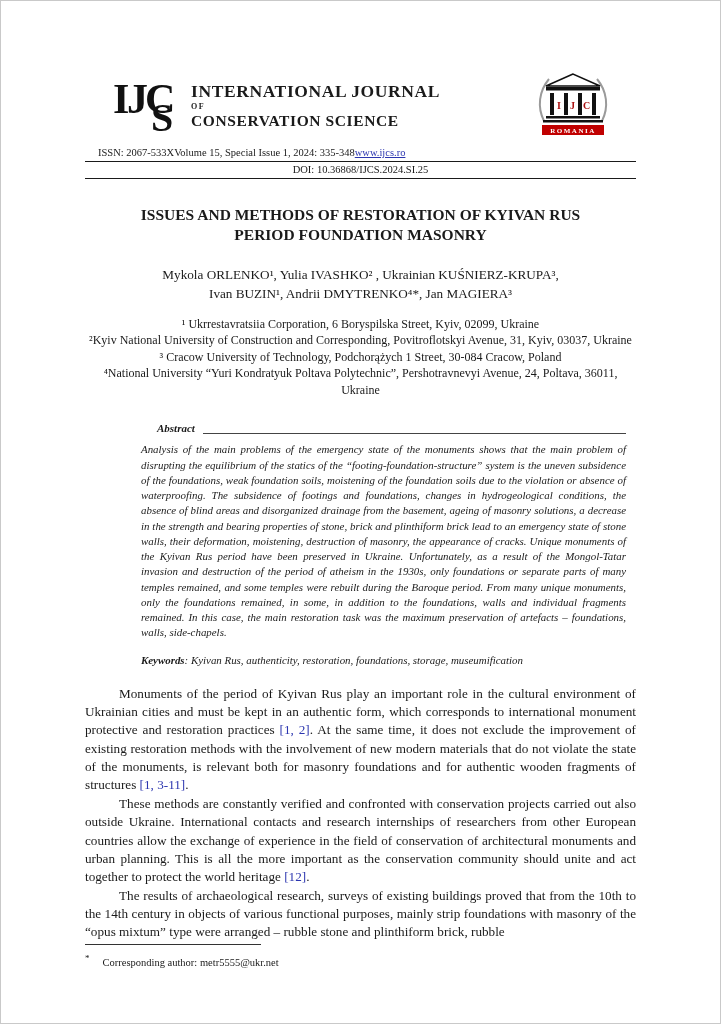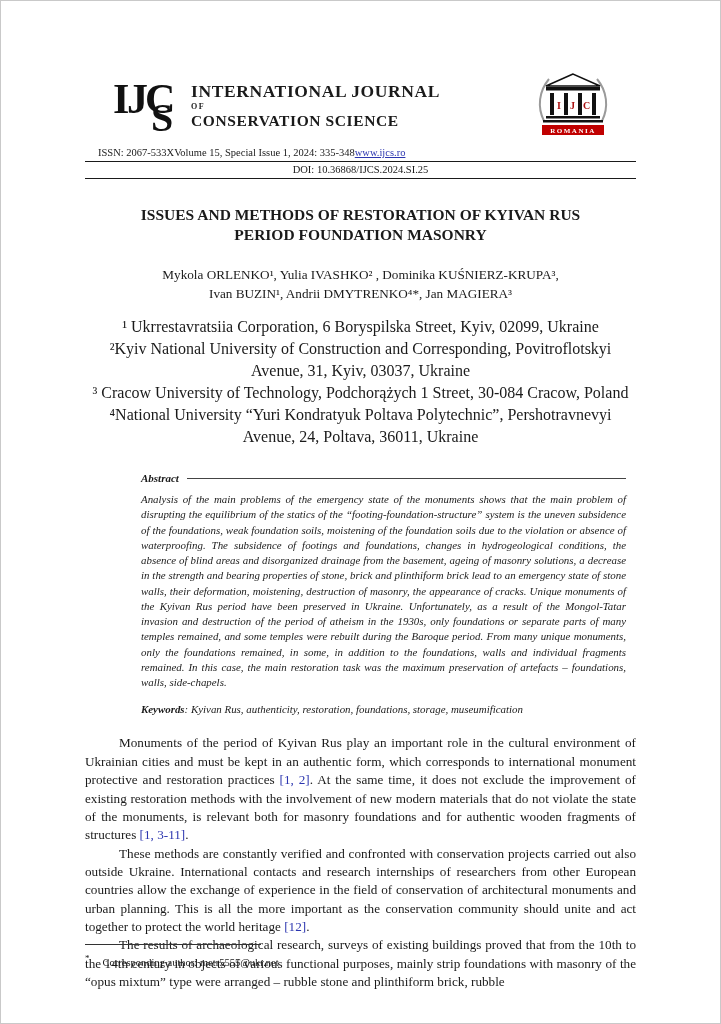--- a/index.html
+++ b/index.html
@@ -18,24 +18,24 @@
   .jt-of { font-size:8px; font-weight:bold; letter-spacing:1.5px; margin:2px 0; }
   .jt2 { font-size:15.5px; font-weight:bold; letter-spacing:0.6px; }
   .meta-row { display:flex; align-items:baseline; font-size:10.5px; margin-top:6px; padding:0 13px 3px 13px; }
   .site { color:var(--link-blue,#2b35af); text-decoration:underline; cursor:pointer; }
   .rule { border-top:1.2px solid #1a1a1a; }
   .doi-row { text-align:center; font-size:10.5px; padding:2px 0 3px 0; }
   
   .title { margin-top:26px; text-align:center; font-weight:bold; font-size:15.5px; line-height:1.3; }
   .authors { margin-top:20px; text-align:center; font-size:13.2px; line-height:1.45; }
   .affiliations { margin-top:12px; text-align:center; }
-  .affil-line { font-size:16px; line-height:1.38; }
+  .affil-line { font-size:12px; line-height:1.38; }
   
   .abstract { margin:24px 10px 0 56px; }
-  .abstract-head { display:flex; align-items:center; }
+  .abstract-head { display:flex; align-items:flex-end;margin-left:16px; }
   .abstract-label { font-weight:bold; font-style:italic; font-size:11px; flex:0 0 auto; }
   .abstract-line { flex:1 1 auto; border-top:1px solid #444; margin-left:8px; }
   .abstract-text { margin:8px 0 0 0; font-style:italic; font-size:10.9px; line-height:1.4; text-align:justify; }
   .keywords { margin:13px 0 0 0; font-style:italic; font-size:10.9px; }
   .kw-label { font-weight:bold; }
   
   .intro { margin:30px 0 0 0; font-size:13.5px; font-weight:bold; }
   .body-paragraphs { margin-top:19px; }
   .body-para { margin:0; font-size:13.2px; line-height:1.39; text-align:justify; text-indent:34px; }
   .cite { color:var(--link-blue,#2b35af); cursor:pointer; }
@@ -96,21 +96,21 @@
     <div class="doi-row">DOI: 10.36868/IJCS.2024.SI.25</div>
     <div class="rule"></div>
   </header>
 
   <h1 class="title">
     <span>ISSUES AND METHODS OF RESTORATION OF KYIVAN RUS</span><br>
     <span>PERIOD FOUNDATION MASONRY</span>
   </h1>
 
   <div class="authors">
-    <div>Mykola ORLENKO¹, Yulia IVASHKO² , Dominika KUŚNIERZ-KRUPA³,</div>
+    <div>Mykola ORLENKO¹, Yulia IVASHKO² , Ukrainian KUŚNIERZ-KRUPA³,</div>
     <div>Ivan BUZIN¹, Andrii DMYTRENKO⁴*, Jan MAGIERA³</div>
   </div>
 
   <div class="affiliations">
       <div class="affil-line">¹ Ukrrestavratsiia Corporation, 6 Boryspilska Street, Kyiv, 02099, Ukraine</div>
       <div class="affil-line">²Kyiv National University of Construction and Corresponding, Povitroflotskyi Avenue, 31, Kyiv, 03037, Ukraine</div>
       <div class="affil-line">³ Cracow University of Technology, Podchorążych 1 Street, 30-084 Cracow, Poland</div>
       <div class="affil-line">⁴National University “Yuri Kondratyuk Poltava Polytechnic”, Pershotravnevyi Avenue, 24, Poltava, 36011, Ukraine</div>
     </div>
 

